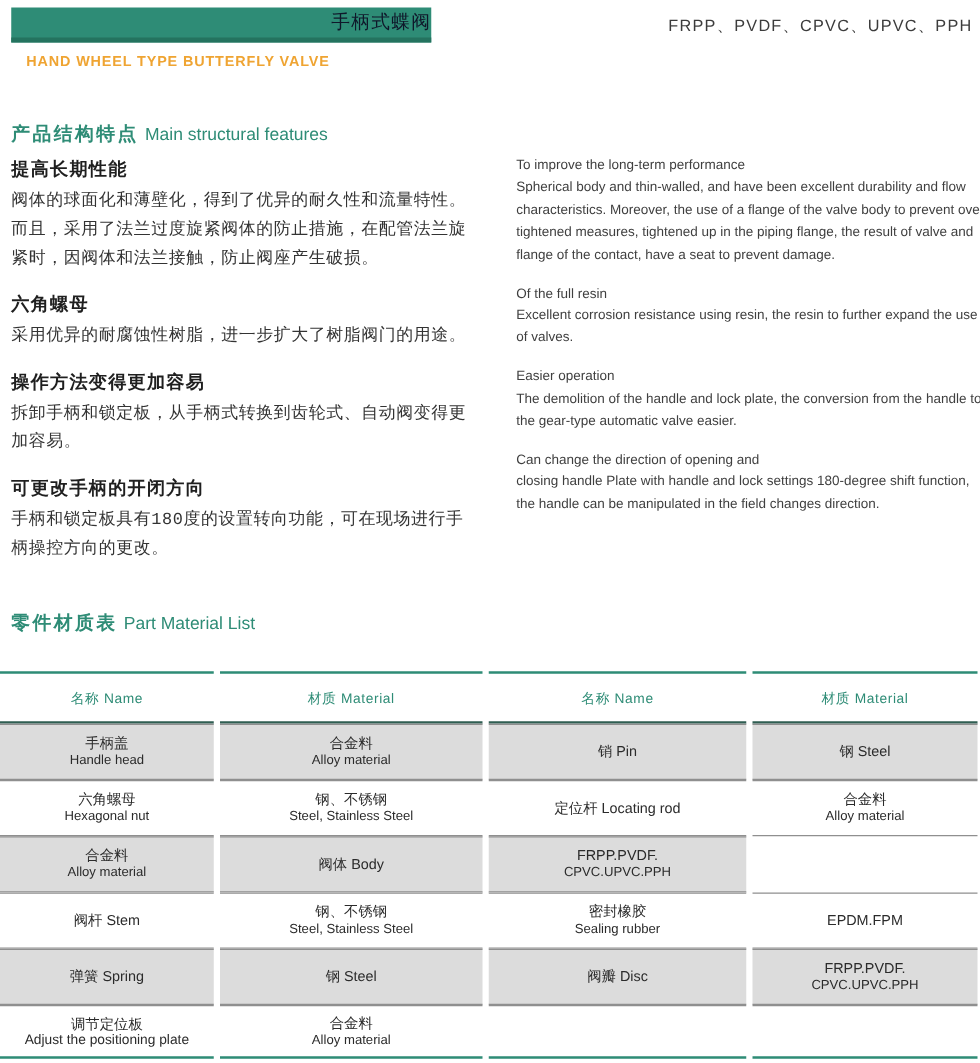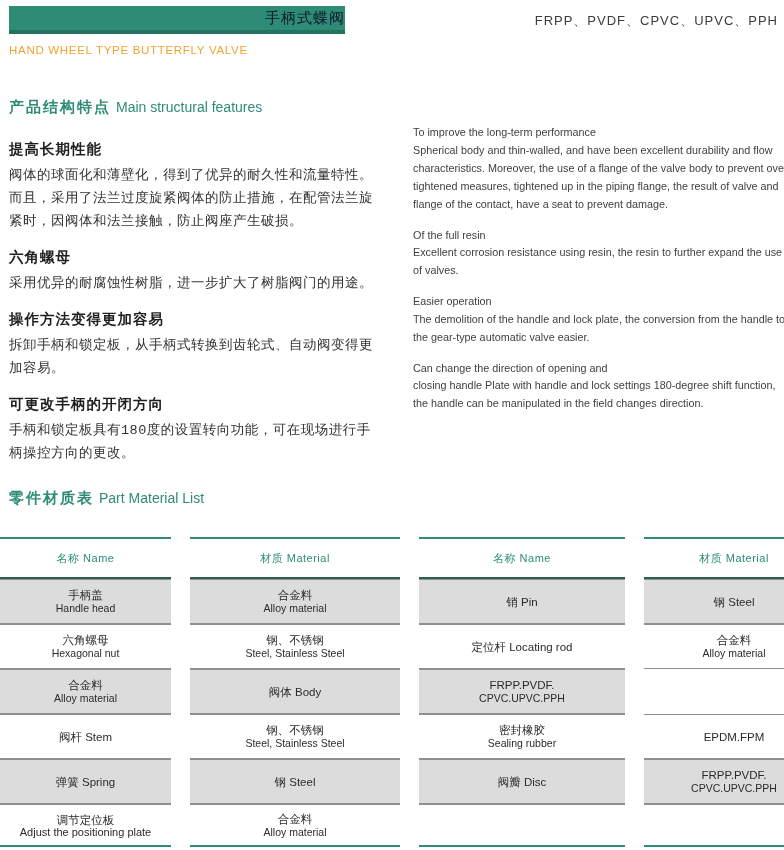--- a/index.html
+++ b/index.html
@@ -16,45 +16,45 @@
     background:#2e8c76; border-bottom:4px solid #24735f;
     color:#0f172a; font-size:15px; line-height:24px; padding-left:12px;
     letter-spacing:1px;
     text-align:right;
   }
   .codes {
     position:absolute; top:12px; right:6px;
     font-size:13px; color:#3c3c3c; letter-spacing:1px;
   }
   .subtitle {
-    position:absolute; left:9px; top:44px;
-    color:#efa432; font-size:11.5px; letter-spacing:0.7px;
+    position:absolute; left:21px; top:44px;
+    color:#efa432; font-size:11.5px; letter-spacing:0.7px;font-weight:bold;
   }
   .section-heading { color:#2e8c76; white-space:nowrap; }
   .section-heading .hcn { font-weight:bold; font-size:15px; letter-spacing:2px; }
   .section-heading .hen { font-size:14px; margin-left:5px; }
   #features-heading { position:absolute; left:9px; top:98px; }
   #parts-heading    { position:absolute; left:9px; top:489px; }
 
-  .col-left  { position:absolute; left:9px;  top:140px; width:366px; }
+  .col-left  { position:absolute; left:9px;  top:126px; width:366px; }
   .col-right { position:absolute; left:413px; top:126px; width:380px; }
 
   .feat-cn .t { font-weight:bold; font-size:14.5px; color:#1f1f1f; margin:15px 0 5px; letter-spacing:1px; }
   .feat-cn:first-child .t { margin-top:0; }
   .feat-cn .b { font-size:13.5px; line-height:23px; color:#333333; letter-spacing:0.5px;font-family:Liberation Mono, monospace; }
 
   .feat-en { margin-bottom:17px; }
   .feat-en .t, .feat-en .b { font-size:10.8px; line-height:13.6px; color:#3f3f3f; }
   .feat-en .t { display:block; }
 
   .ptable { position:absolute; left:0; top:537px; width:784px; }
   .trow {
     display:grid;
     grid-template-columns:171px 210px 206px 180px;
-    column-gap:19px;
+    column-gap:5px;
   }
   .cell {
     display:flex; flex-direction:column; align-items:center; justify-content:center;
     text-align:center; background:#ffffff;
   }
   .thead .cell {
     height:42px;
     border-top:2px solid #2e8c76;
     border-bottom:2px solid #2f5e52;
     color:#2e8c76; font-size:11px; letter-spacing:0.5px;

